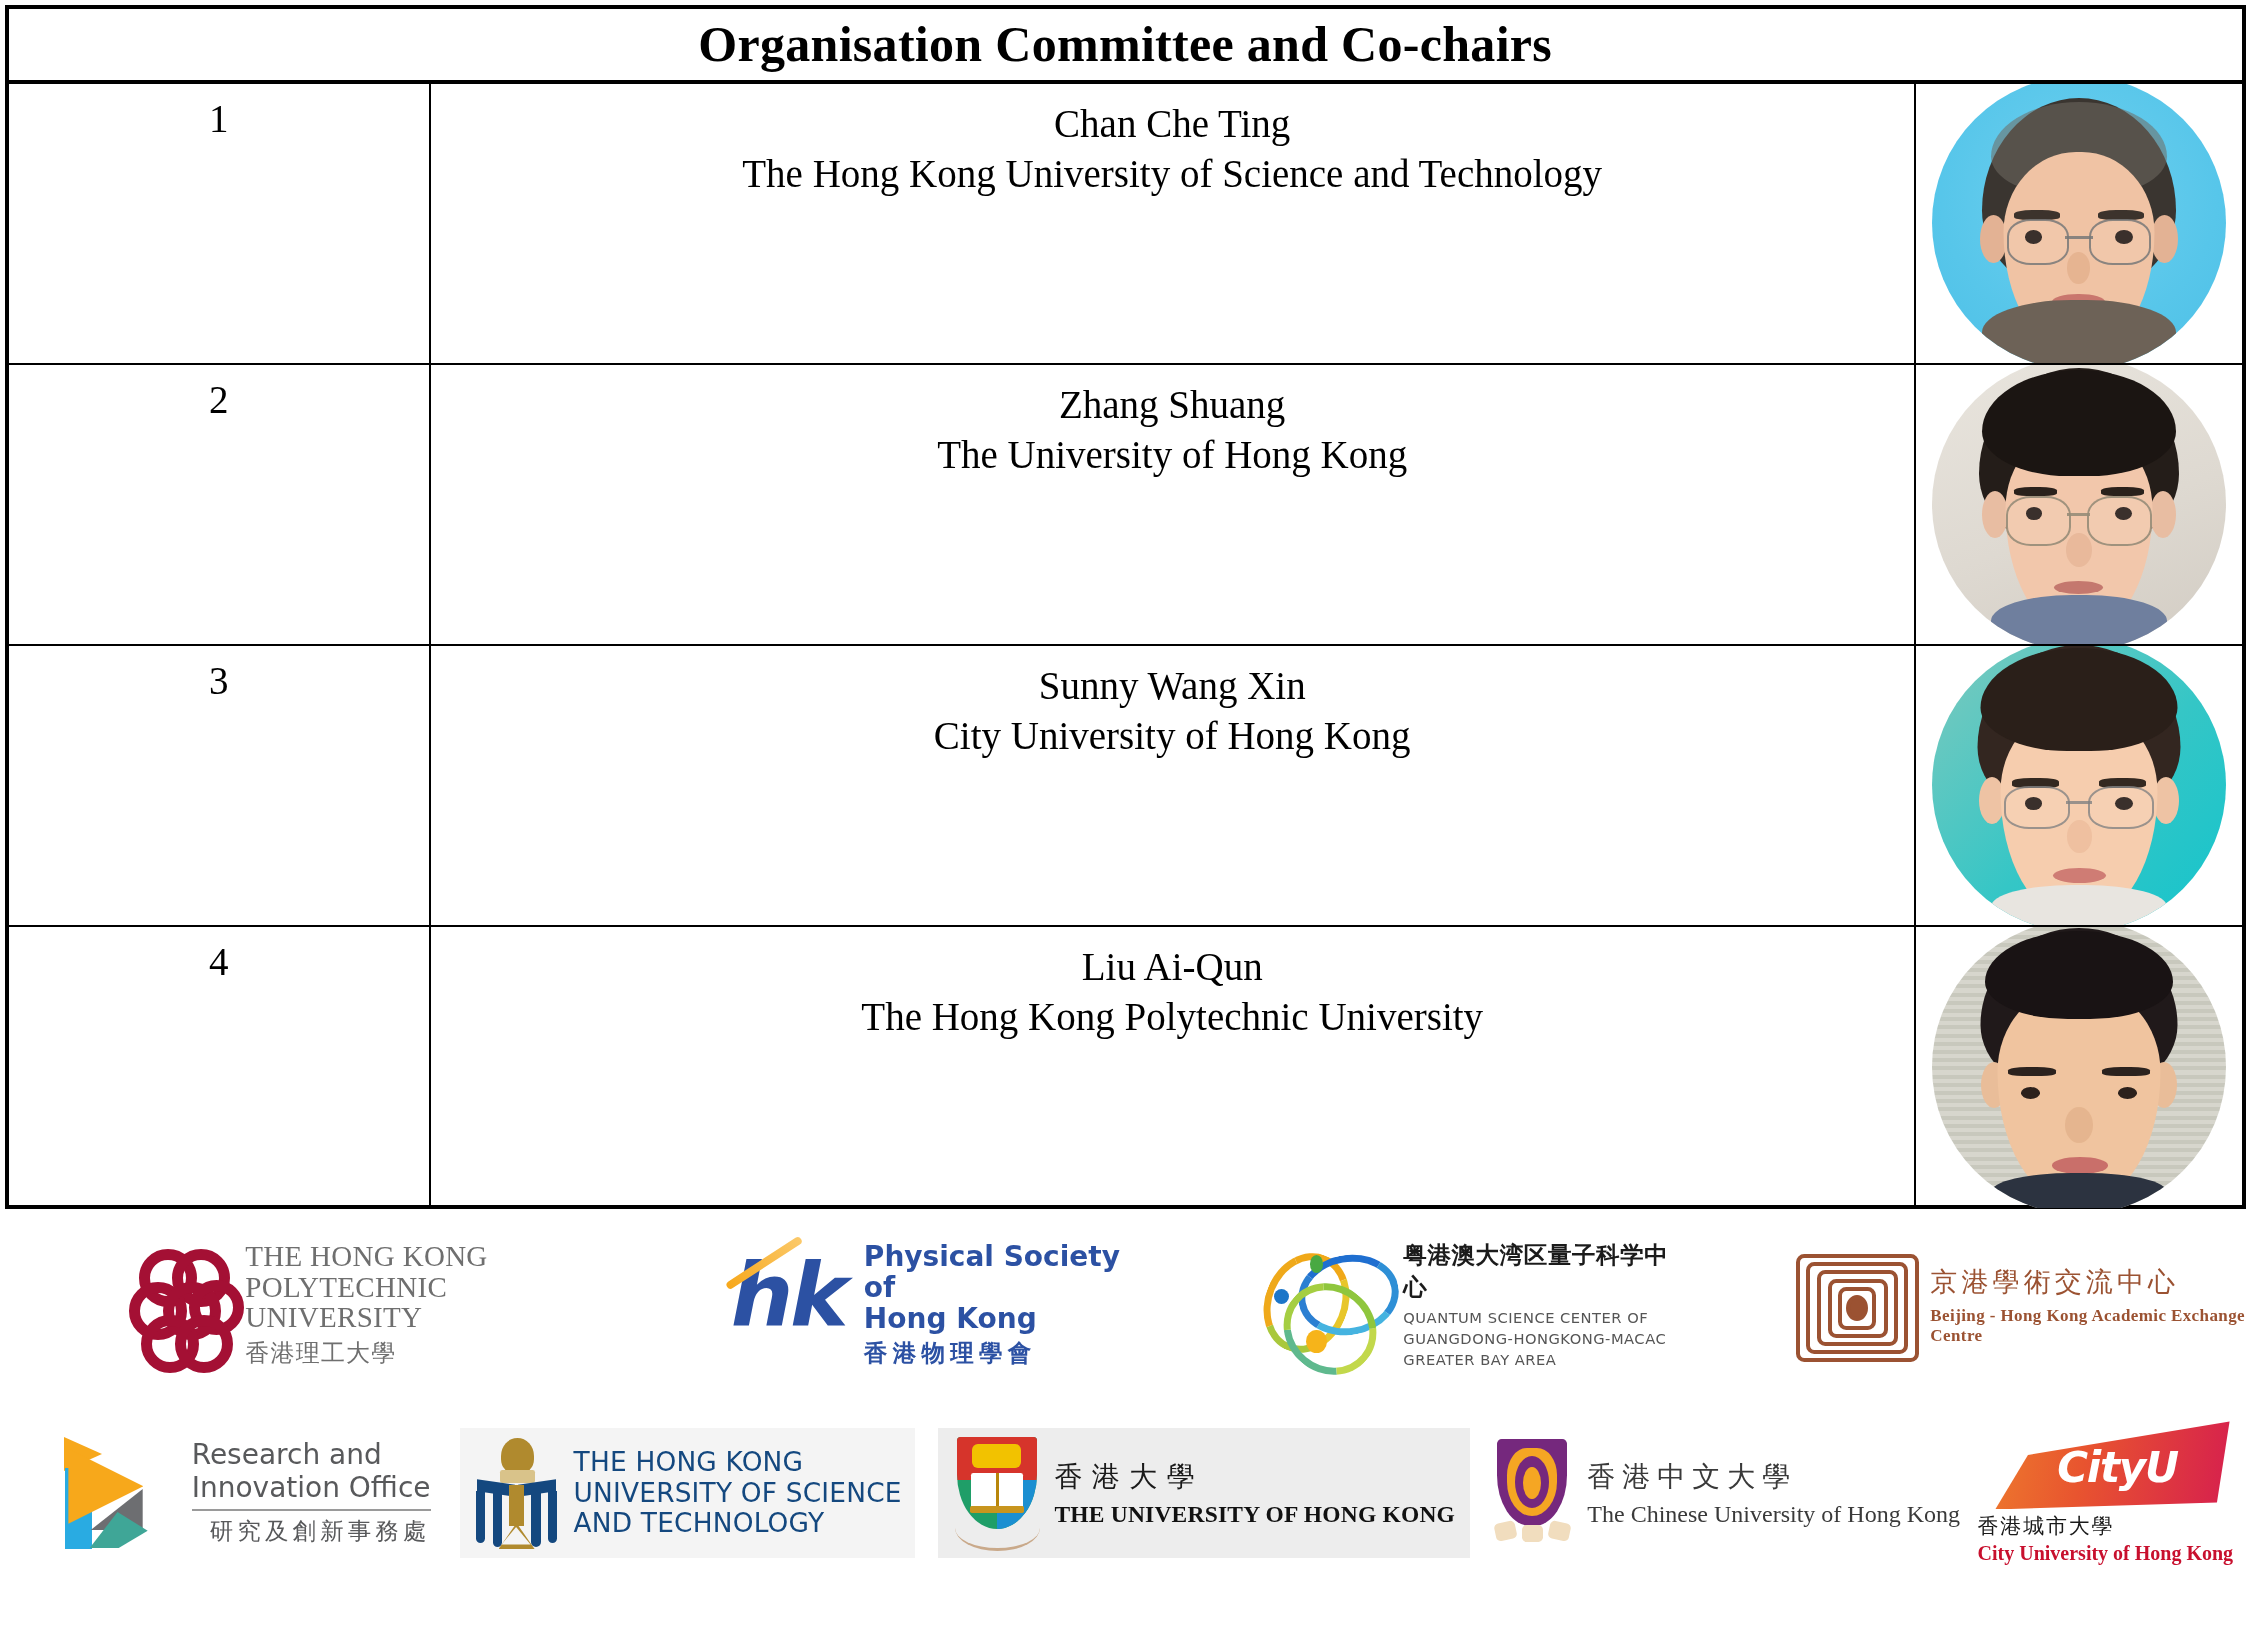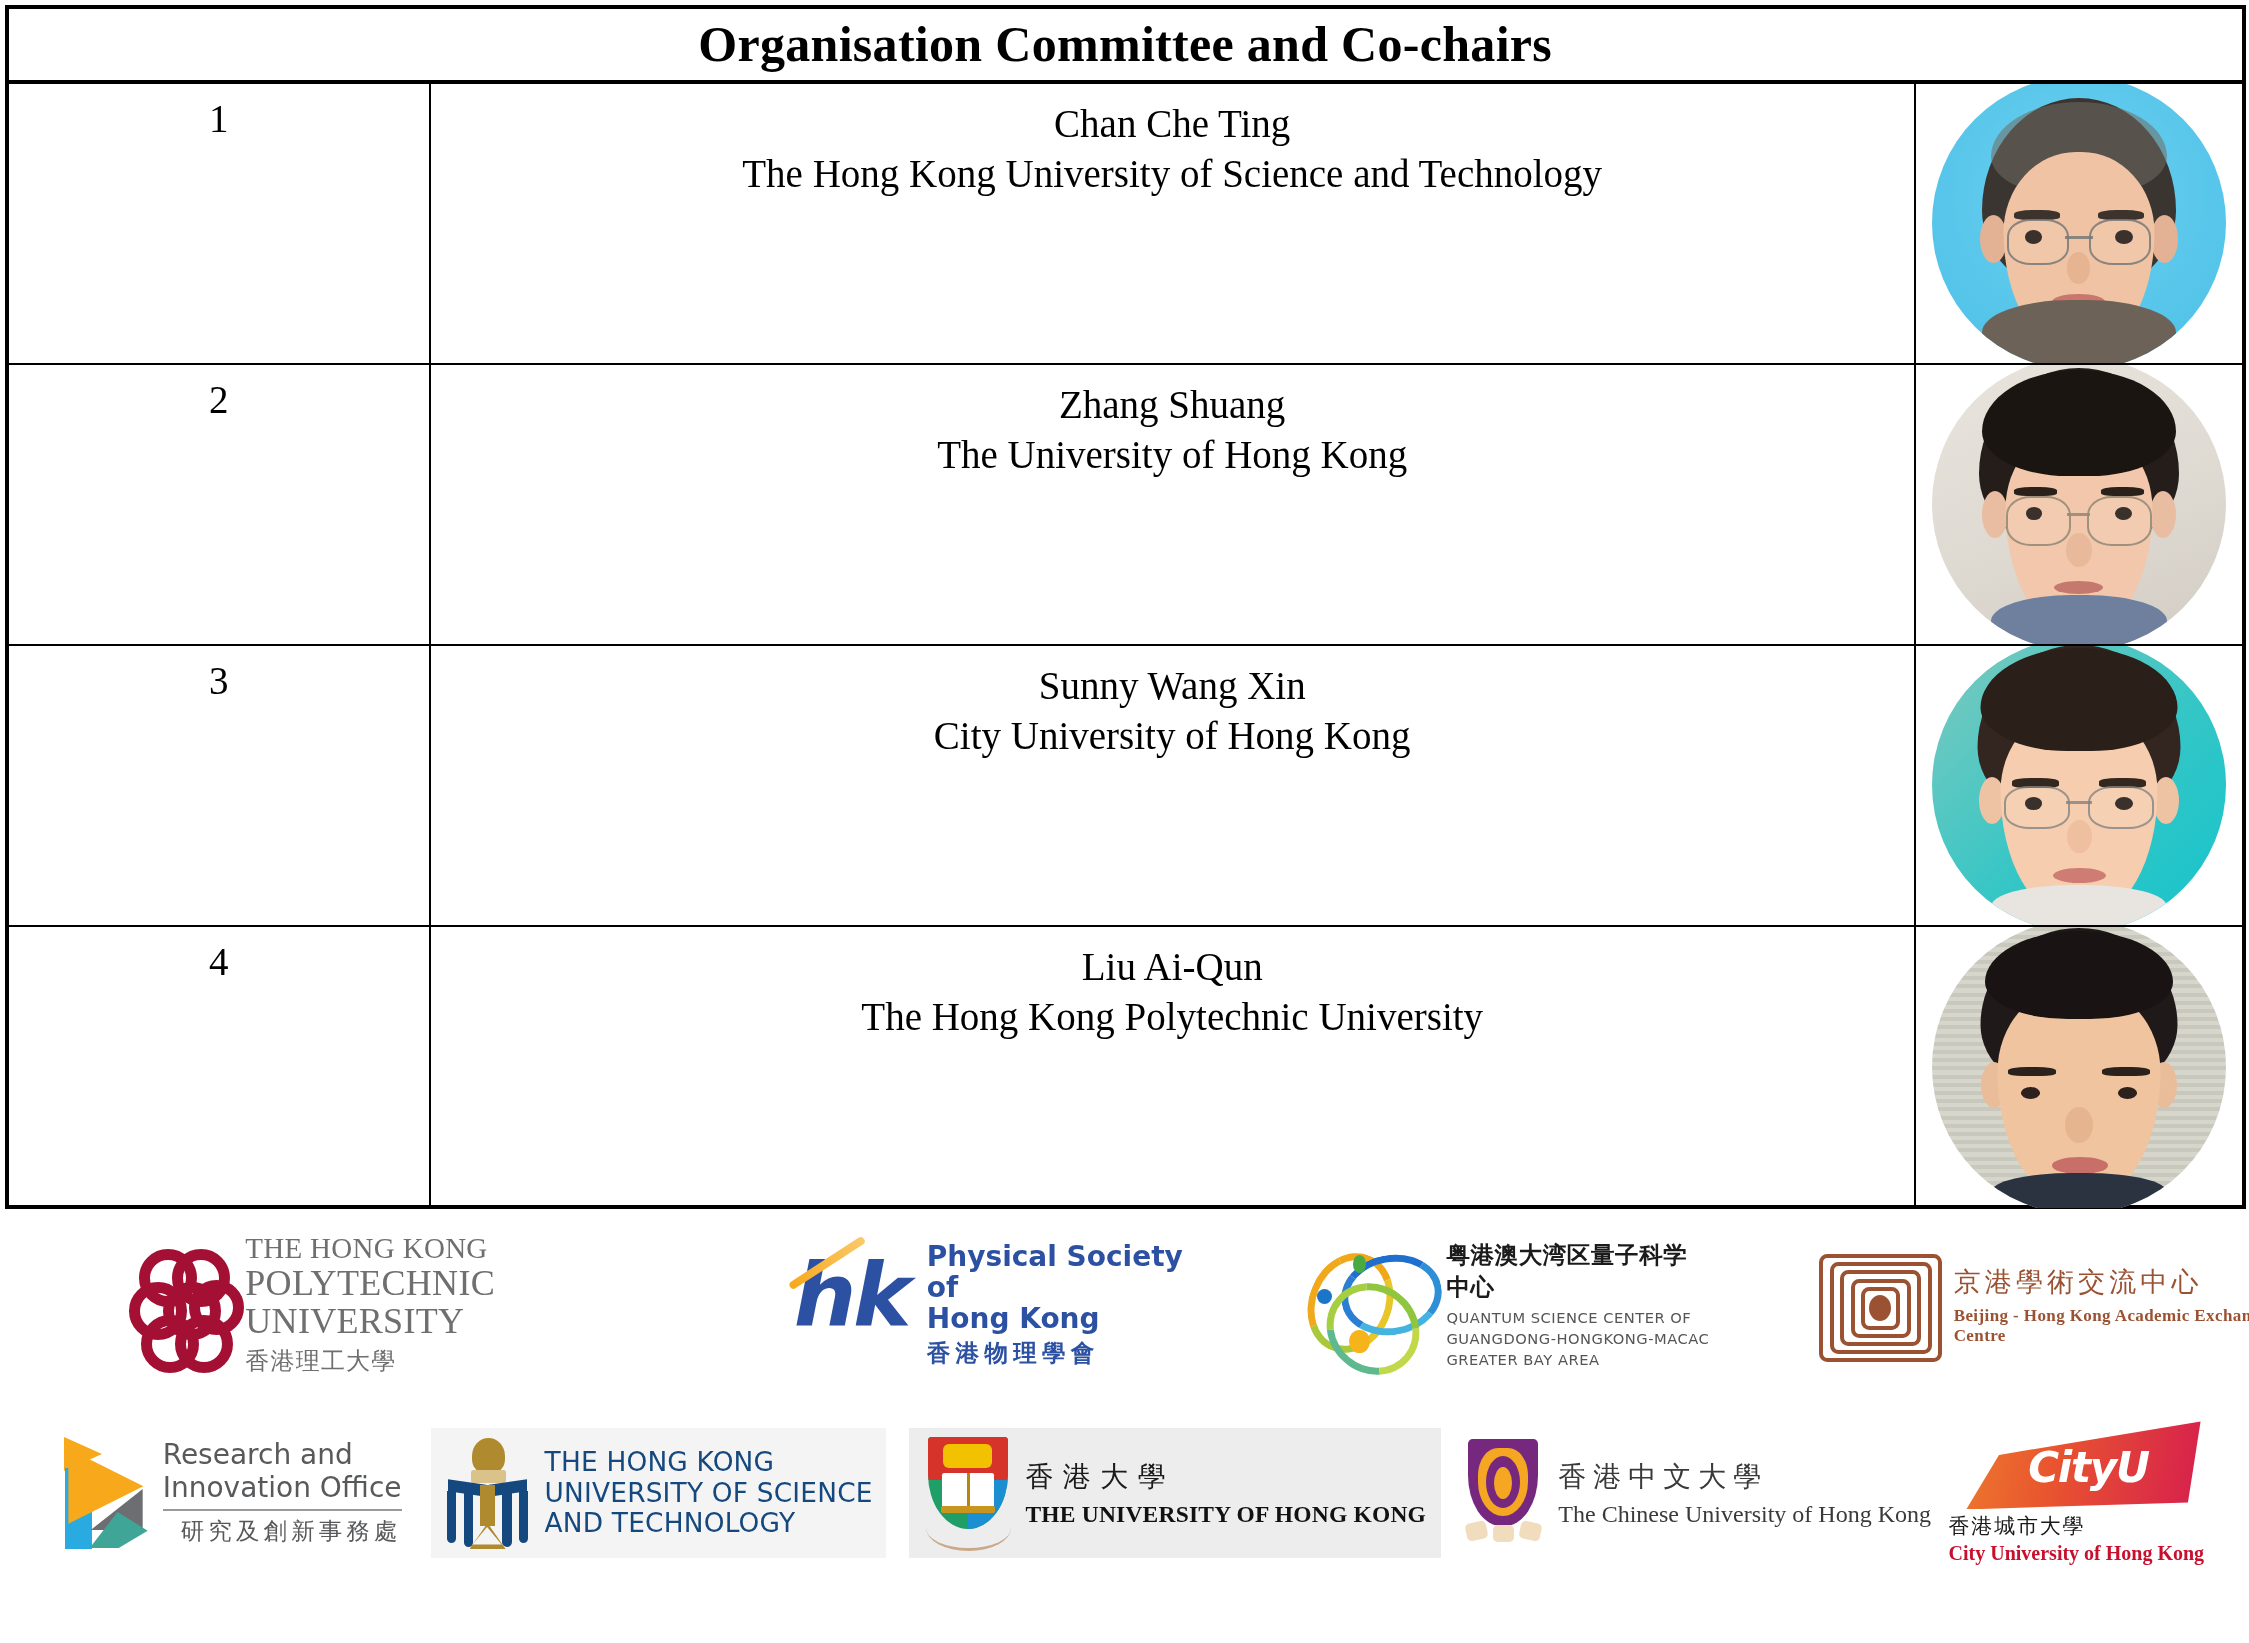--- a/index.html
+++ b/index.html
@@ -98,21 +98,21 @@
 
   .lg-mark{flex:0 0 auto;position:relative;}
   .lg-txt{display:flex;flex-direction:column;justify-content:center;}
 
   
   .polyu{margin-left:82px;}
   .polyu .knot{width:103px;height:117px;position:relative;}
   .knot i{position:absolute;border:11px solid #A41034;border-radius:50%;display:block;}
   .polyu .en{font-family:"Liberation Serif",serif;color:#6f6f6f;line-height:1.06;}
   .polyu .en .l1{font-size:29px;letter-spacing:0.3px;}
-  .polyu .en .l2{font-size:36px;letter-spacing:0.3px;}
+  .polyu .en .l2{font-size:29px;letter-spacing:0.3px;}
   .polyu .zh{font-family:"DejaVu Sans",sans-serif;font-size:24px;color:#6f6f6f;margin-top:4.1px;letter-spacing:1.2px;}
 
   
   .psk{margin-left:106px;}
   .psk .hk{position:relative;width:126px;height:109px;}
   .psk .hk .letters{font-family:"DejaVu Sans",sans-serif;font-weight:bold;font-style:italic;font-size:88px;color:#2C51A3;line-height:1;letter-spacing:-3.5px;}
   .psk .hk .comet{position:absolute;left:-10.6px;top:8.2px;width:88px;height:7.6px;background:linear-gradient(90deg,#F7A81B,#FBC96A);transform:rotate(-33deg);border-radius:4.1px;}
   .psk .t1{font-family:"DejaVu Sans",sans-serif;font-weight:bold;font-size:28px;color:#2C51A3;line-height:1.12;}
   .psk .zh{font-family:"DejaVu Sans",sans-serif;font-weight:bold;font-size:23.5px;color:#2C51A3;letter-spacing:5.3px;margin-top:2.9px;}
 
@@ -371,21 +371,21 @@
         <div class="lg-mark">
           <div class="mark">
             <i style="left:7px;top:0px;width:0;height:0;border-left:38px solid #F7A81B;border-top:17.6px solid transparent;border-bottom:17.6px solid transparent;"></i>
             <i style="left:8.2px;top:30.5px;width:27px;height:81px;background:#29ABE2;"></i>
             <i style="left:13px;top:13px;width:70px;height:0;border-top:0;"></i>
             <i style="left:11.7px;top:11.7px;width:75px;height:75px;background:#F7A81B;clip-path:polygon(0 0,100% 50%,0 100%);"></i>
             <i style="left:34px;top:52px;width:52px;height:41px;background:#6D6E71;clip-path:polygon(0 100%,100% 0,100% 100%);"></i>
             <i style="left:33px;top:75px;width:58px;height:36px;background:#3FA697;clip-path:polygon(0 100%,48% 0,100% 52%,50% 100%);"></i>
           </div>
         </div>
-        <div class="lg-txt" style="margin-left:3px;">
+        <div class="lg-txt" style="margin-left:32px;">
           <div class="en">Research and</div>
           <div class="en">Innovation Office</div>
           <div class="rule"></div>
           <div class="zh">研究及創新事務處</div>
         </div>
       </div>
 
       <div class="logo ust">
         <div class="lg-mark">
           <div class="emblem">

